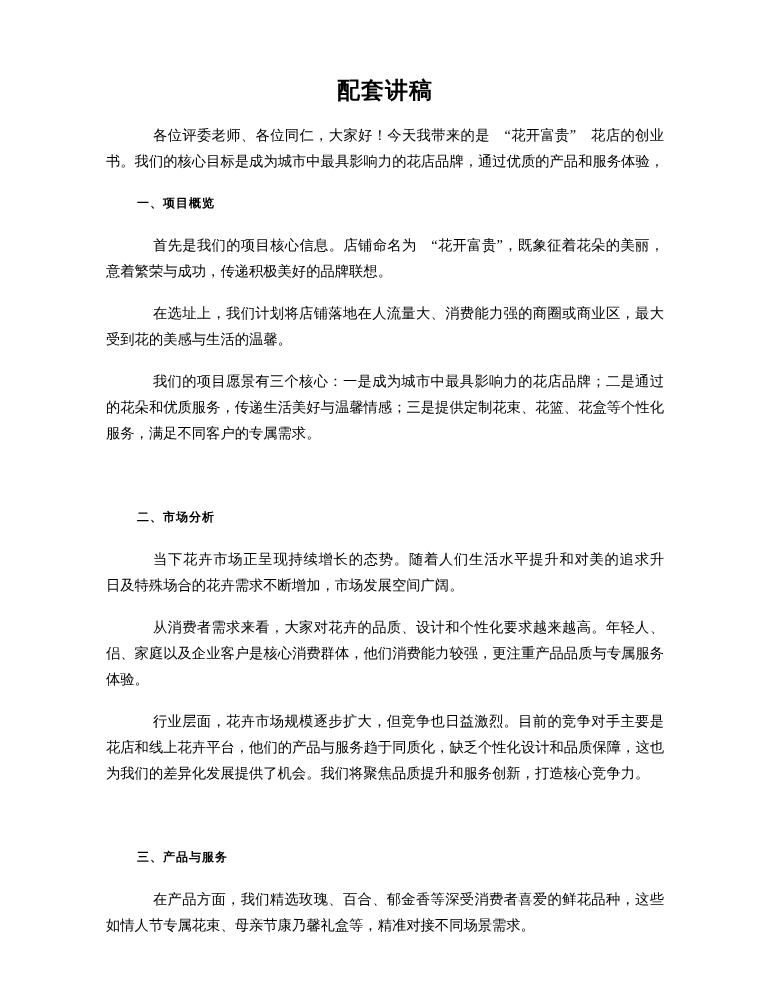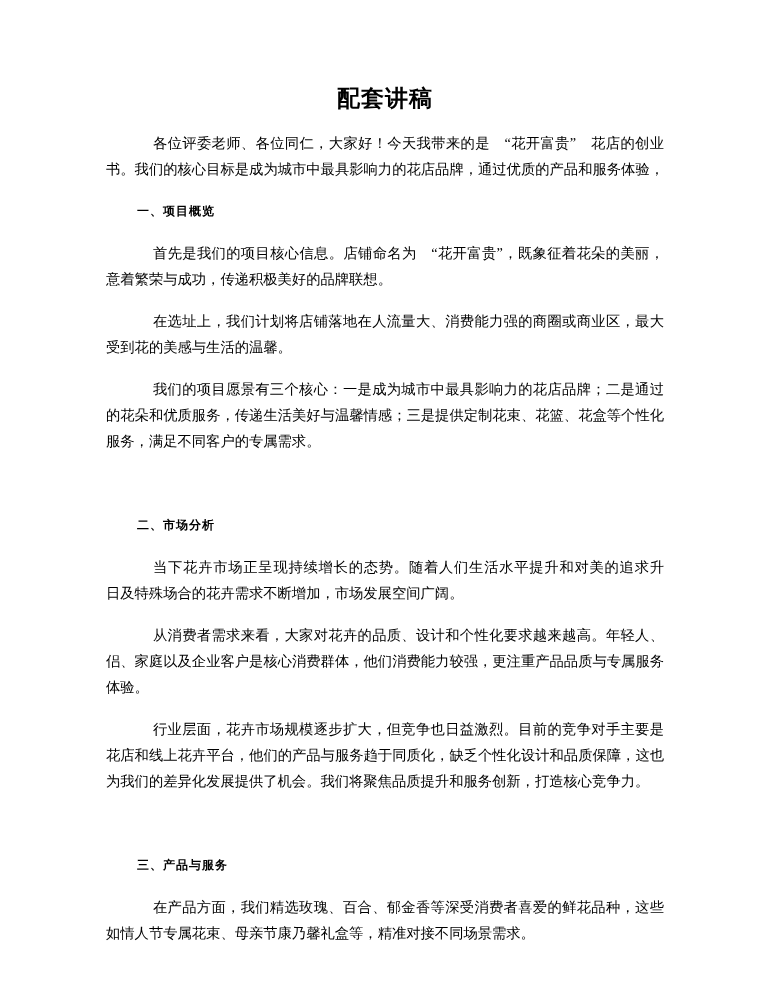--- a/index.html
+++ b/index.html
@@ -12,21 +12,21 @@
     width: 770px;
     height: 1000px;
     background: #ffffff;
     color: #000000;
     font-family: "Liberation Serif", "DejaVu Serif", serif;
     overflow: hidden;
   }
   .content {
     position: absolute;
     left: 90px;
-    top: 84px;
+    top: 76px;
     width: 590px;
   }
   .doc-title {
     margin: 0 0 11px 0;
     font-size: 23px;
     font-weight: 700;
     line-height: 30px;
     text-align: center;
     letter-spacing: 1px;
   }

